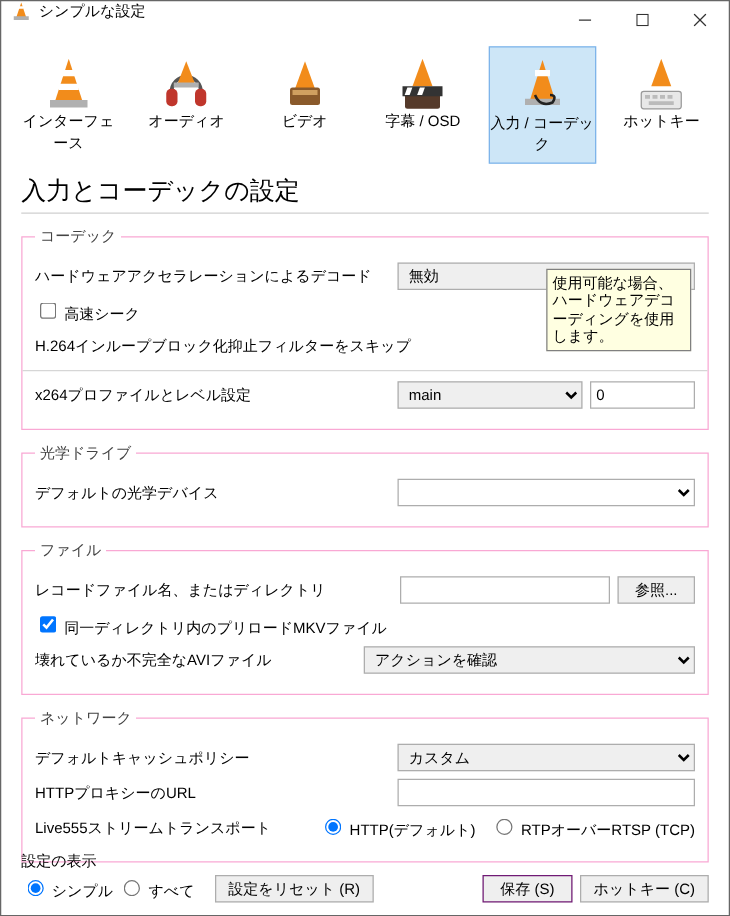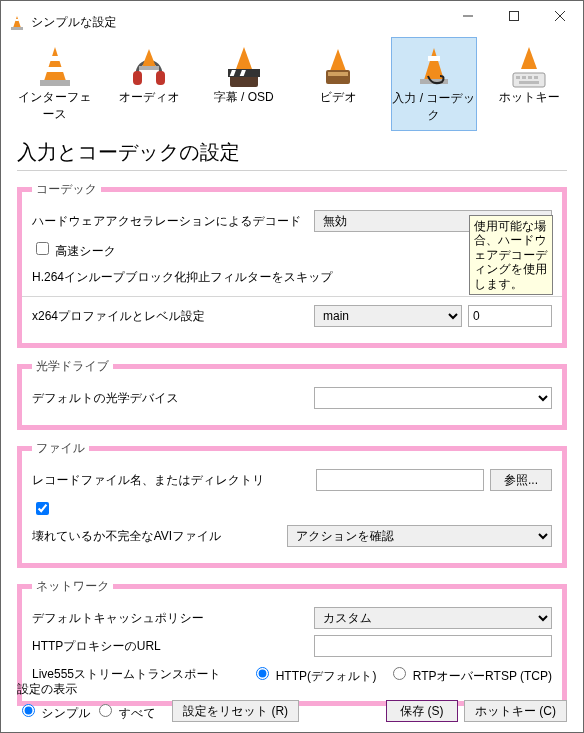--- a/index.html
+++ b/index.html
@@ -1,44 +1,44 @@
 <!DOCTYPE html>
 <html><head>
 <meta charset="utf-8">
 <style>
 * { box-sizing: border-box; font-family: "Meiryo UI", "Yu Gothic UI", sans-serif; font-size: 12px; }
 body { margin: 0; background: #fff; width: 584px; height: 733px; border: 1px solid #666; overflow: hidden; position: relative; }
-.titlebar { display:flex; align-items:flex-end; height:30px; padding:0 0 0 8px; }
+.titlebar { display:flex; align-items:flex-start; height:30px; padding:0 0 0 8px; }
 .titlebar .ico { width:16px; height:16px; margin-right:6px; }
 .titlebar .title { flex:1; }
 .winbtn { width:46px; height:30px; display:flex; align-items:center; justify-content:center; color:#333; }
 .tabs { display:flex; gap:11px; margin:6px 12px 0 12px; }
 .tab { flex:1; text-align:center; padding:4px 0 6px 0; cursor:pointer; }
 .tab.selected { background:#cde6f7; border:1px solid #7eb4ea; }
 .tab-icon { height:48px; display:flex; align-items:flex-end; justify-content:center; }
 h1 { font-size:20px; font-weight:normal; margin:8px 16px 4px 16px; }
 hr { border:none; border-top:1px solid #d0d0d0; margin:0 16px; }
-fieldset { border:5px solid #f9a8d4; margin:10px 16px 0 16px; padding:6px 10px 10px 10px; }
+fieldset { border:1px solid #f9a8d4; margin:10px 16px 0 16px; padding:6px 10px 10px 10px; }
 legend { padding:0 4px; color:#444; }
 .row { display:flex; align-items:center; margin:6px 0; min-height:22px; }
 .lbl { flex:1; }
 select, input[type=text] { height:22px; border:1px solid #adadad; background:#fff; padding:0 4px; font-size:12px; }
 select { background:#efefef; }
 .spin { display:flex; }
 .spin input { width:50px; text-align:right; }
 .spinbtns { display:flex; flex-direction:column; }
 .sb { width:14px; height:11px; border:1px solid #adadad; background:#efefef; font-size:7px; line-height:7px; text-align:center; user-select:none; }
 .divrow { border-top:1px solid #d6d6d6; margin:8px -10px; }
 button.std { height:22px; padding:0 10px; border:1px solid #adadad; background:#efefef; cursor:pointer; }
 button.primary { border:1px solid #701a75; }
 .bottom { position:absolute; left:0; right:0; bottom:0; padding:8px 16px 10px 16px; }
 .bottom .row1 { display:flex; align-items:center; justify-content:flex-end; gap:6px; }
 .bottom .disp { position:absolute; left:16px; bottom:34px; }
 .bottom .radiorow { position:absolute; left:16px; bottom:10px; display:flex; align-items:center; gap:4px; }
-.tooltip { position:absolute; right:30px; top:214px; width:84px; background:#ffffe1; border:1px solid #808080; padding:3px 4px; font-size:12px; line-height:1.2; }
+.tooltip { position:absolute; right:30px; top:214px; width:116px; background:#ffffe1; border:1px solid #808080; padding:3px 4px; font-size:12px; line-height:1.2; }
 svg { display:block; }
 </style>
 </head>
 <body>
 
 <div class="titlebar">
   <svg class="ico" viewBox="0 0 16 16">
       <polygon points="8,1 12,13 4,13" fill="#f28c1b"></polygon>
       <rect x="6.2" y="4" width="3.6" height="2" fill="#fff"></rect>
       <rect x="2" y="12" width="12" height="3" fill="#b0b0b0"></rect>
@@ -82,39 +82,39 @@
           <rect x="29" y="26" width="9" height="14" rx="4" fill="#c0362c"></rect>
           <polygon points="22,4 29,22 15,22" fill="#f28c1b"></polygon>
           <rect x="12" y="21" width="20" height="4" fill="#b0b0b0"></rect>
         </svg>
       </div>
     <div>オーディオ</div>
   </div>
   <div class="tab">
     <div class="tab-icon">
         <svg width="44" height="44">
+          <polygon points="22,4 30,26 14,26" fill="#f28c1b"></polygon>
+          <rect x="10" y="25" width="24" height="14" rx="2" fill="#8a5a2b"></rect>
+          <rect x="12" y="27" width="20" height="4" fill="#d0a060"></rect>
+        </svg>
+      </div>
+    <div>ビデオ</div>
+  </div>
+  <div class="tab">
+    <div class="tab-icon">
+        <svg width="44" height="44">
           <polygon points="22,2 30,24 14,24" fill="#f28c1b"></polygon>
           <rect x="8" y="30" width="28" height="12" rx="2" fill="#553a2a"></rect>
           <rect x="6" y="24" width="32" height="8" fill="#333"></rect>
           <rect x="9" y="25" width="4" height="6" fill="#fff" transform="skewX(-20)"></rect>
           <rect x="19" y="25" width="4" height="6" fill="#fff" transform="skewX(-20)"></rect>
           <rect x="29" y="25" width="4" height="6" fill="#fff" transform="skewX(-20)"></rect>
         </svg>
       </div>
     <div>字幕 / OSD</div>
-  </div>
-  <div class="tab">
-    <div class="tab-icon">
-        <svg width="44" height="44">
-          <polygon points="22,4 30,26 14,26" fill="#f28c1b"></polygon>
-          <rect x="10" y="25" width="24" height="14" rx="2" fill="#8a5a2b"></rect>
-          <rect x="12" y="27" width="20" height="4" fill="#d0a060"></rect>
-        </svg>
-      </div>
-    <div>ビデオ</div>
   </div>
   <div class="tab selected">
     <div class="tab-icon">
         <svg width="44" height="44">
           <polygon points="22,2 32,34 12,34" fill="#f28c1b"></polygon>
           <rect x="16" y="10" width="12" height="5" fill="#fff"></rect>
           <rect x="8" y="33" width="28" height="5" fill="#b0b0b0"></rect>
           <path d="M16 30 q4 10 14 6 q4 -6 -2 -6" fill="none" stroke="#222" stroke-width="2"></path>
         </svg>
       </div>
@@ -170,21 +170,21 @@
 
 <fieldset>
   <legend>ファイル</legend>
   <div class="row">
     <span class="lbl">レコードファイル名、またはディレクトリ</span>
     <input type="text" style="width: 168px;">
     <span style="width:6px"></span>
     <button class="std" style="width:62px">参照...</button>
   </div>
   <div class="row">
-    <label><input type="checkbox" checked="" style=""> </label>
+    <label><input type="checkbox" checked="" style=""> <span>同一ディレクトリ内のプリロードMKVファイル</span></label>
   </div>
   <div class="row">
     <span class="lbl">壊れているか不完全なAVIファイル</span>
     <select style="width:265px"><option>アクションを確認</option></select>
   </div>
 </fieldset>
 
 <fieldset>
   <legend>ネットワーク</legend>
   <div class="row">

